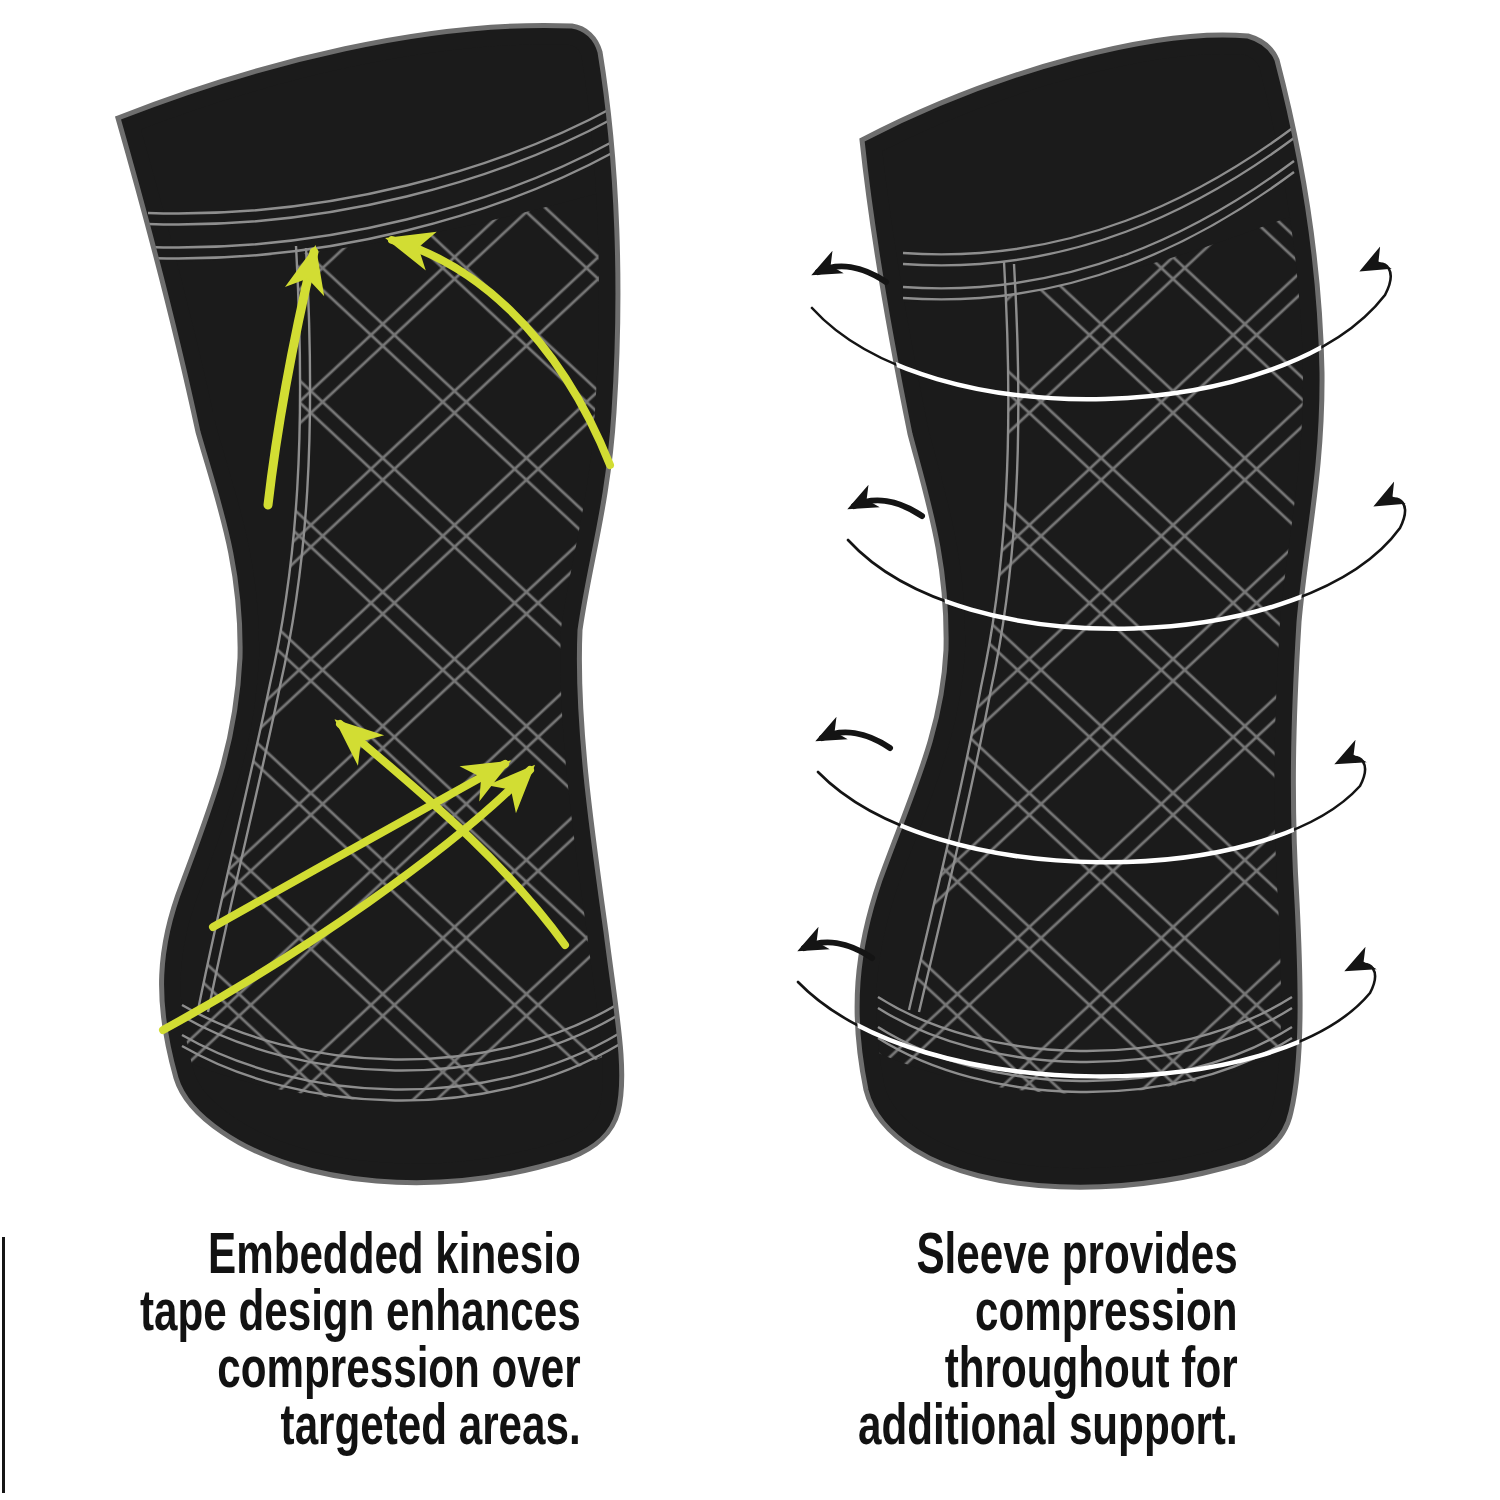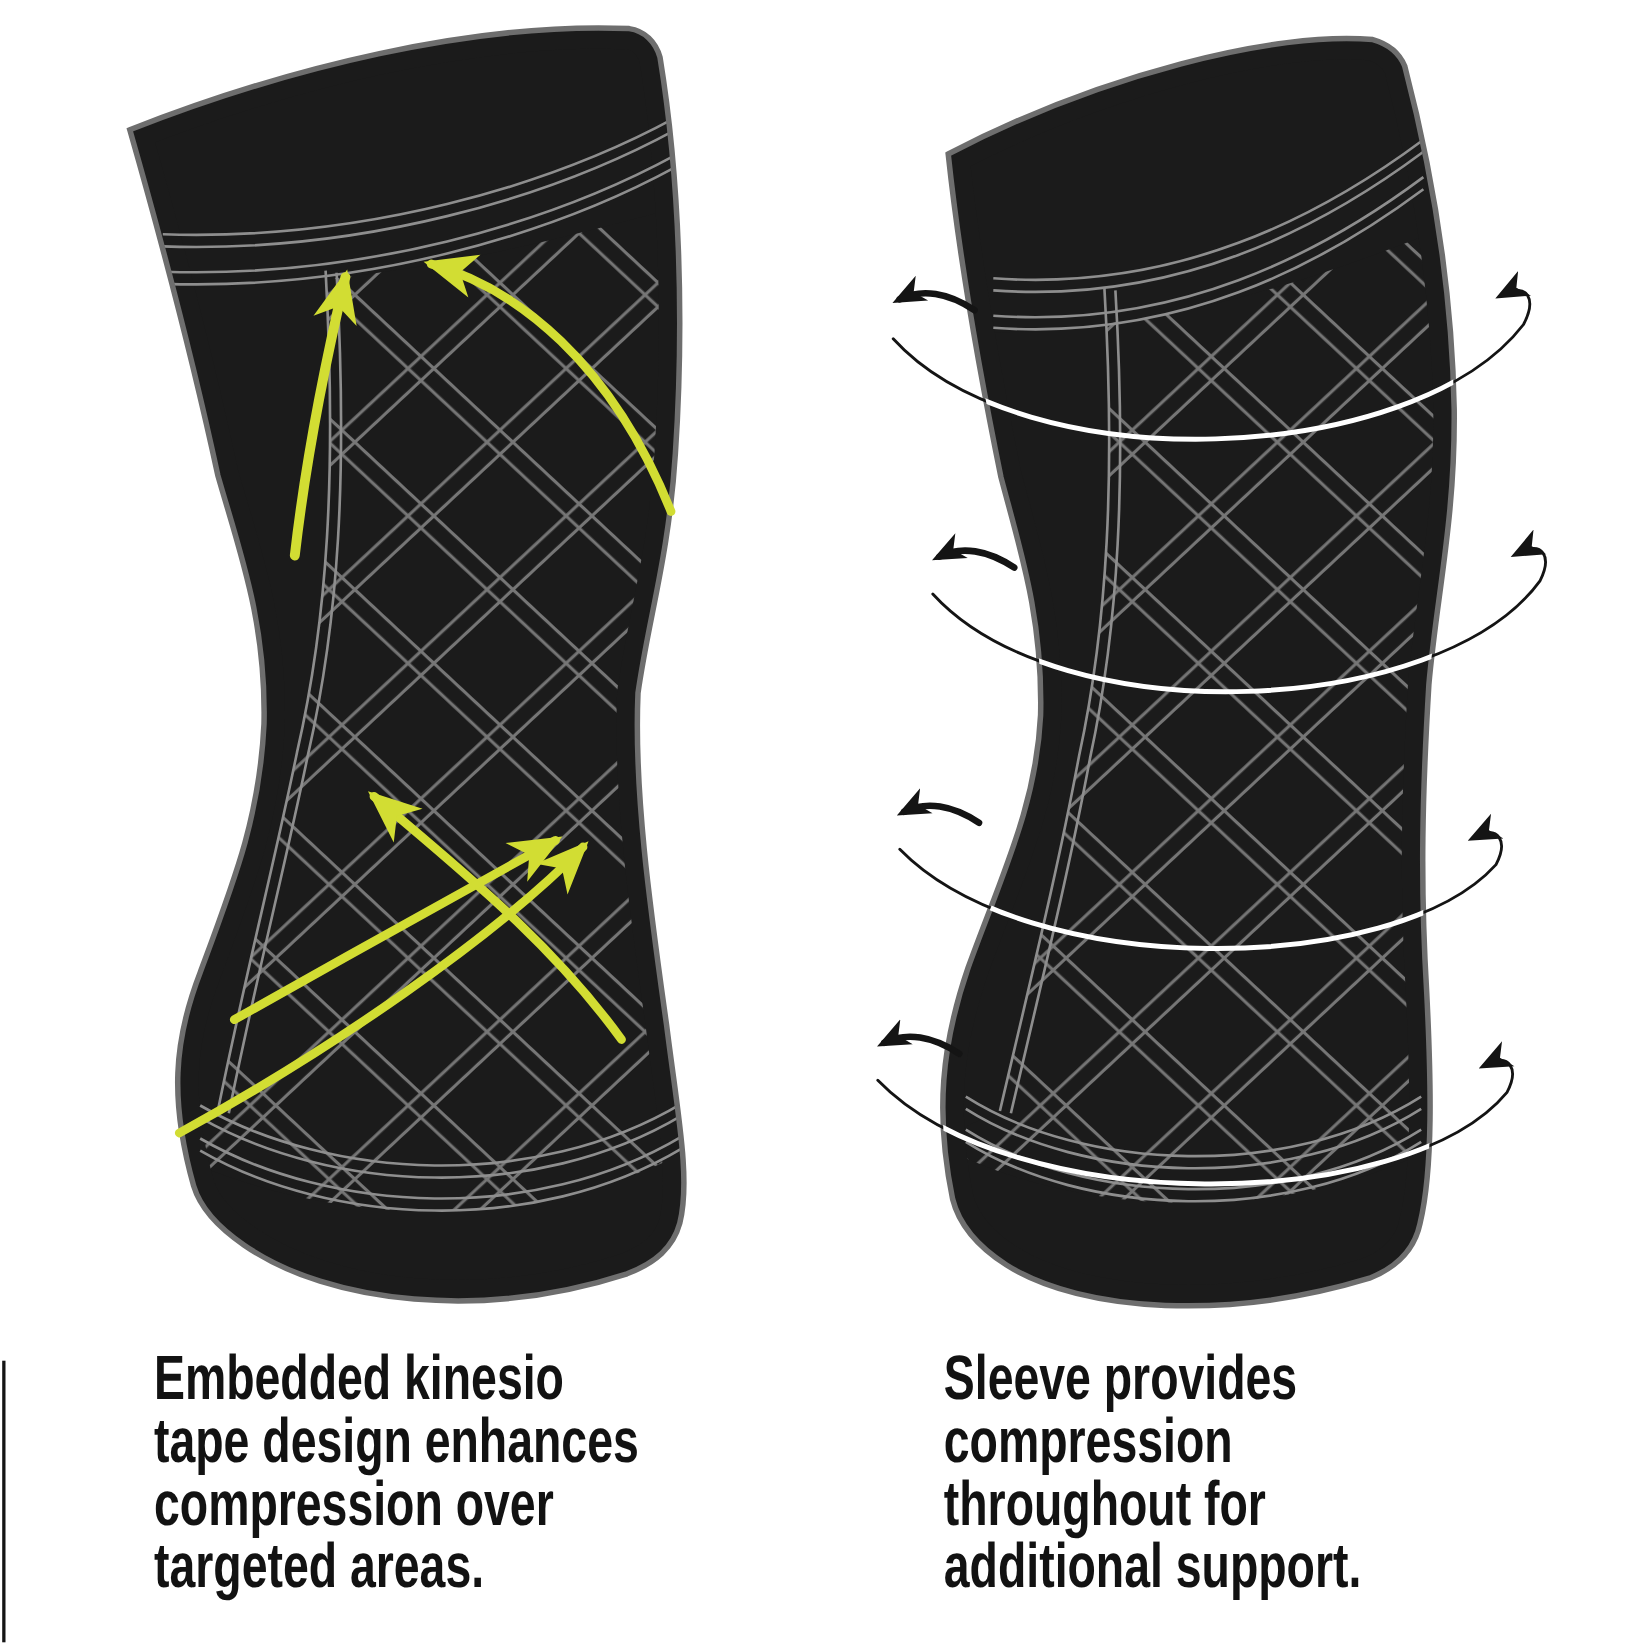--- a/index.html
+++ b/index.html
@@ -2,20 +2,21 @@
 <html><head>
 <meta charset="utf-8">
 <style>
   html,body{margin:0;padding:0;background:#ffffff;}
   .stage{
     position:relative;
     width:1500px;height:1500px;
     background:#ffffff;
     overflow:hidden;
     font-family:"Liberation Sans", sans-serif;
+    text-align:right;
   }
   .illustration{position:absolute;left:0;top:0;width:1500px;height:1500px;}
   .caption{
     position:absolute;
     font-weight:bold;
     font-size:57px;
     line-height:57px;
     letter-spacing:0px;
     color:#121212;
     transform:scaleX(0.74);

